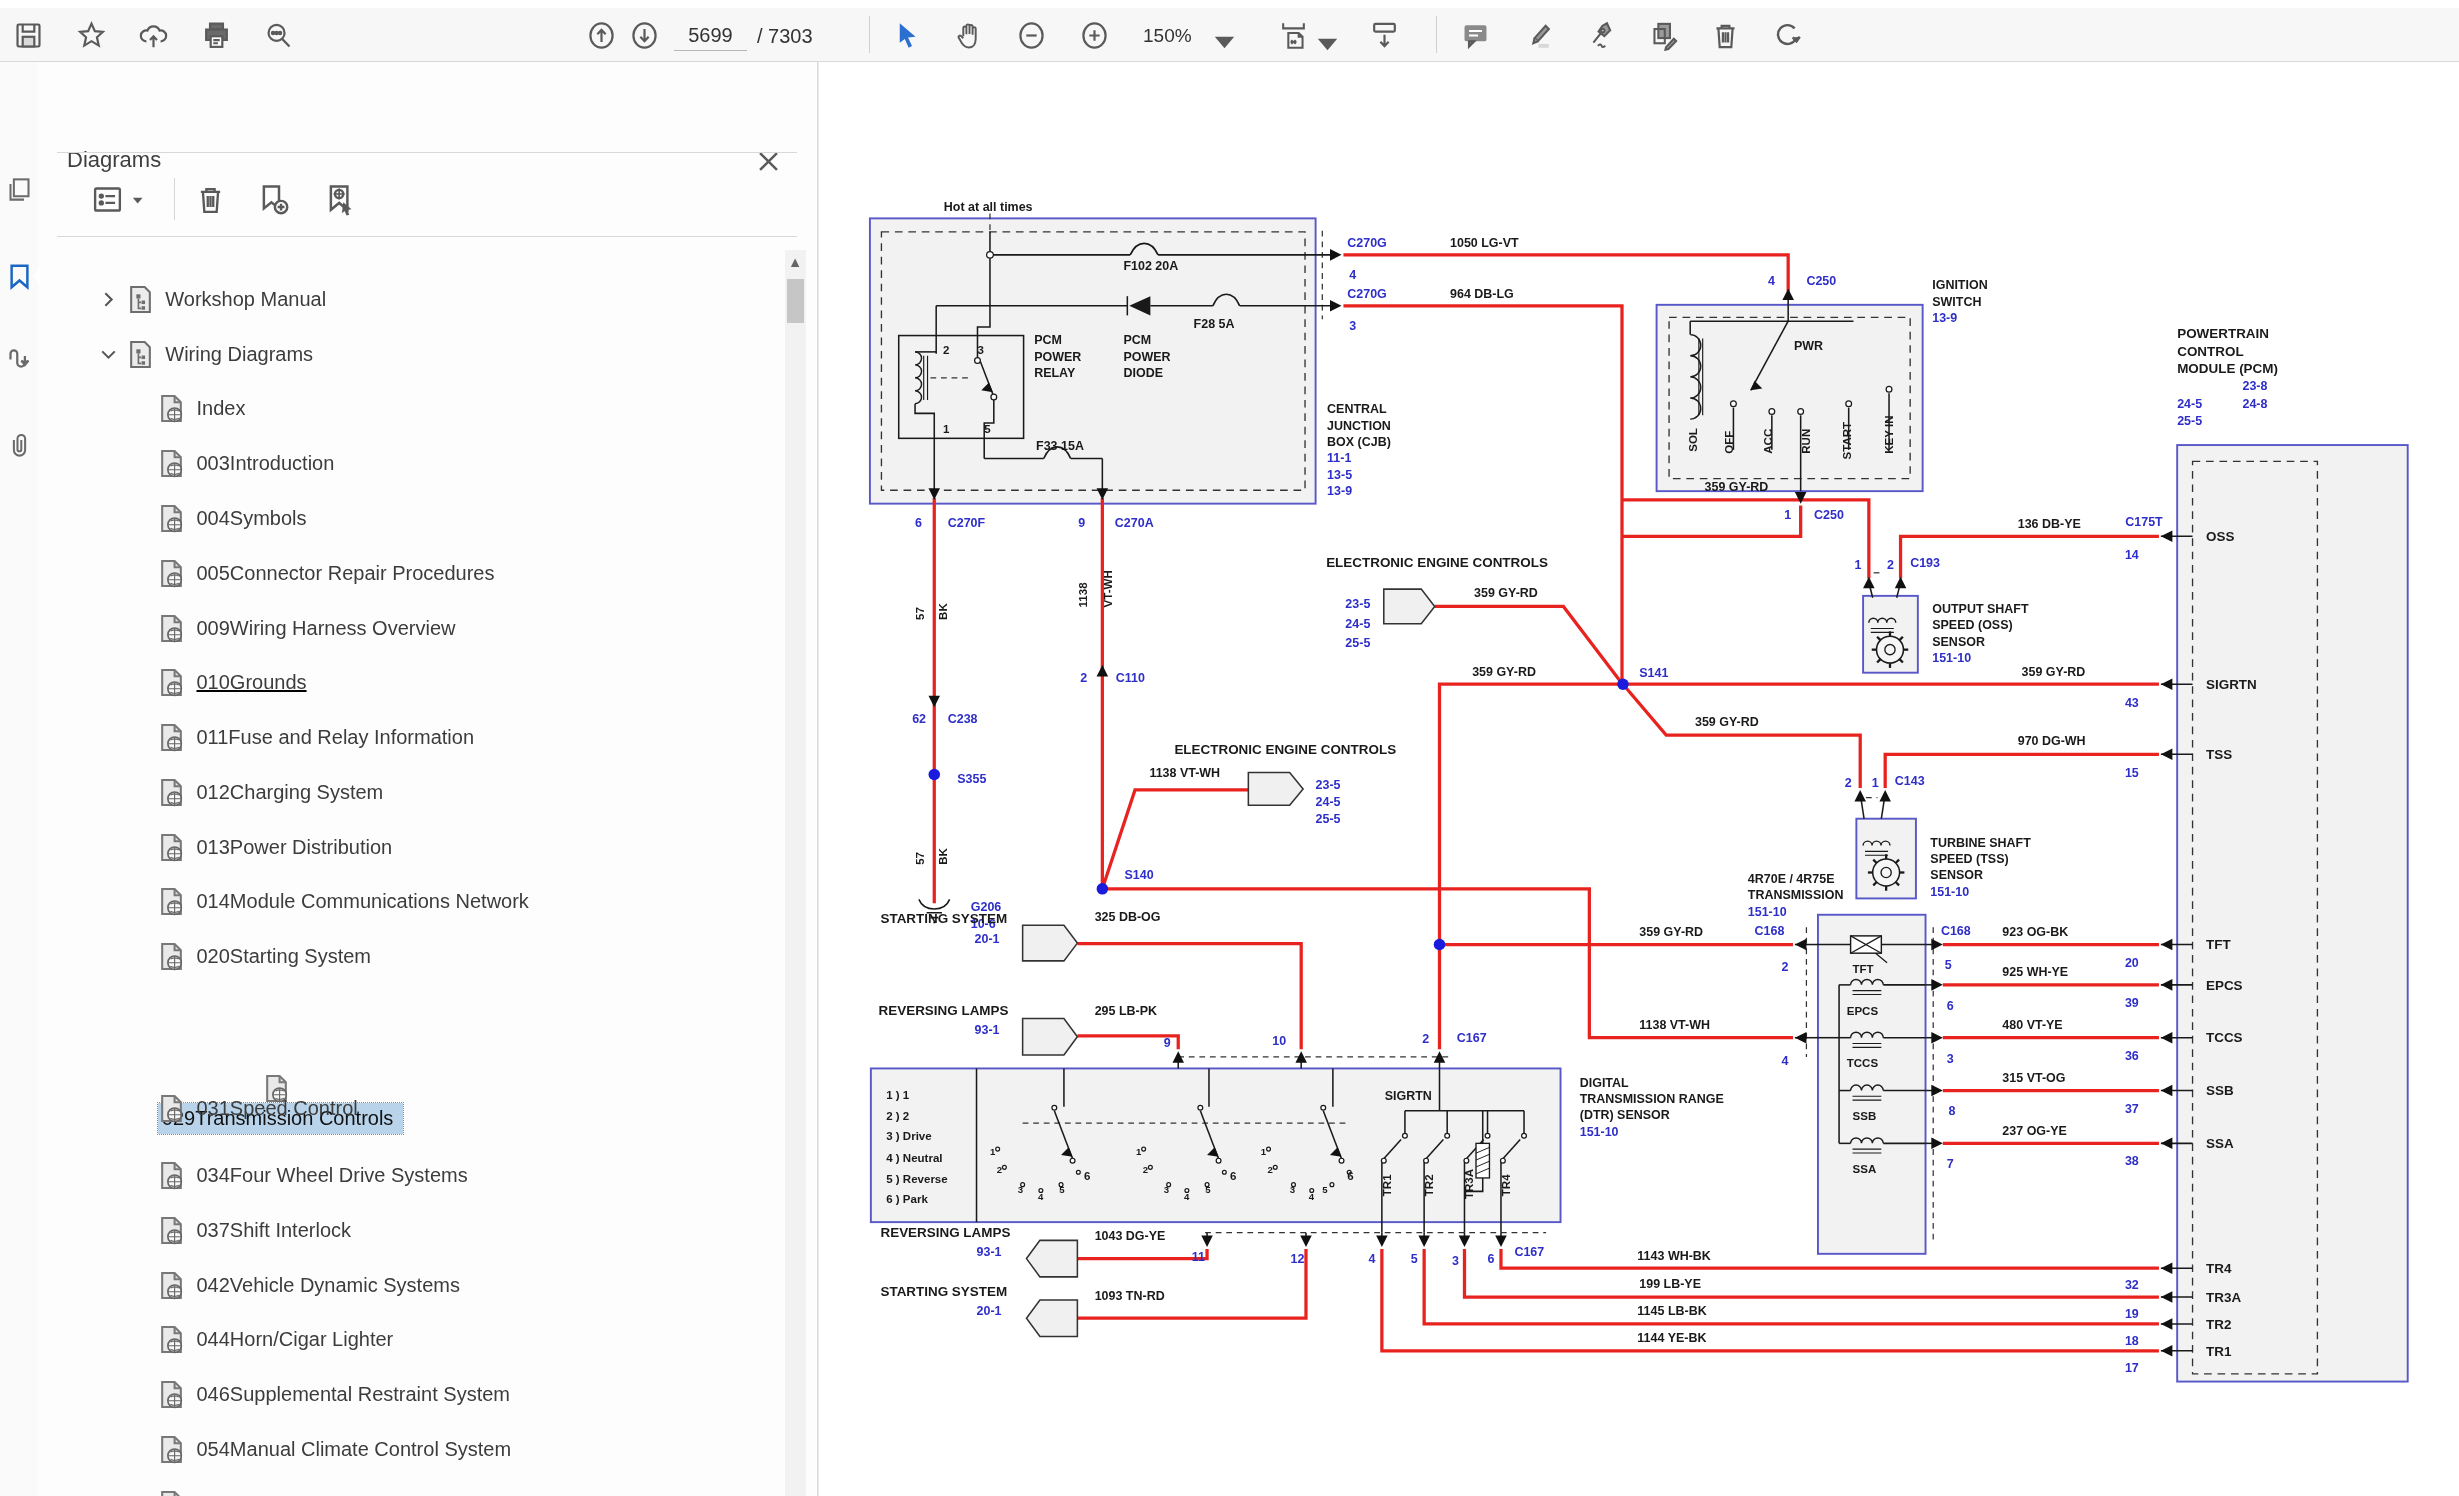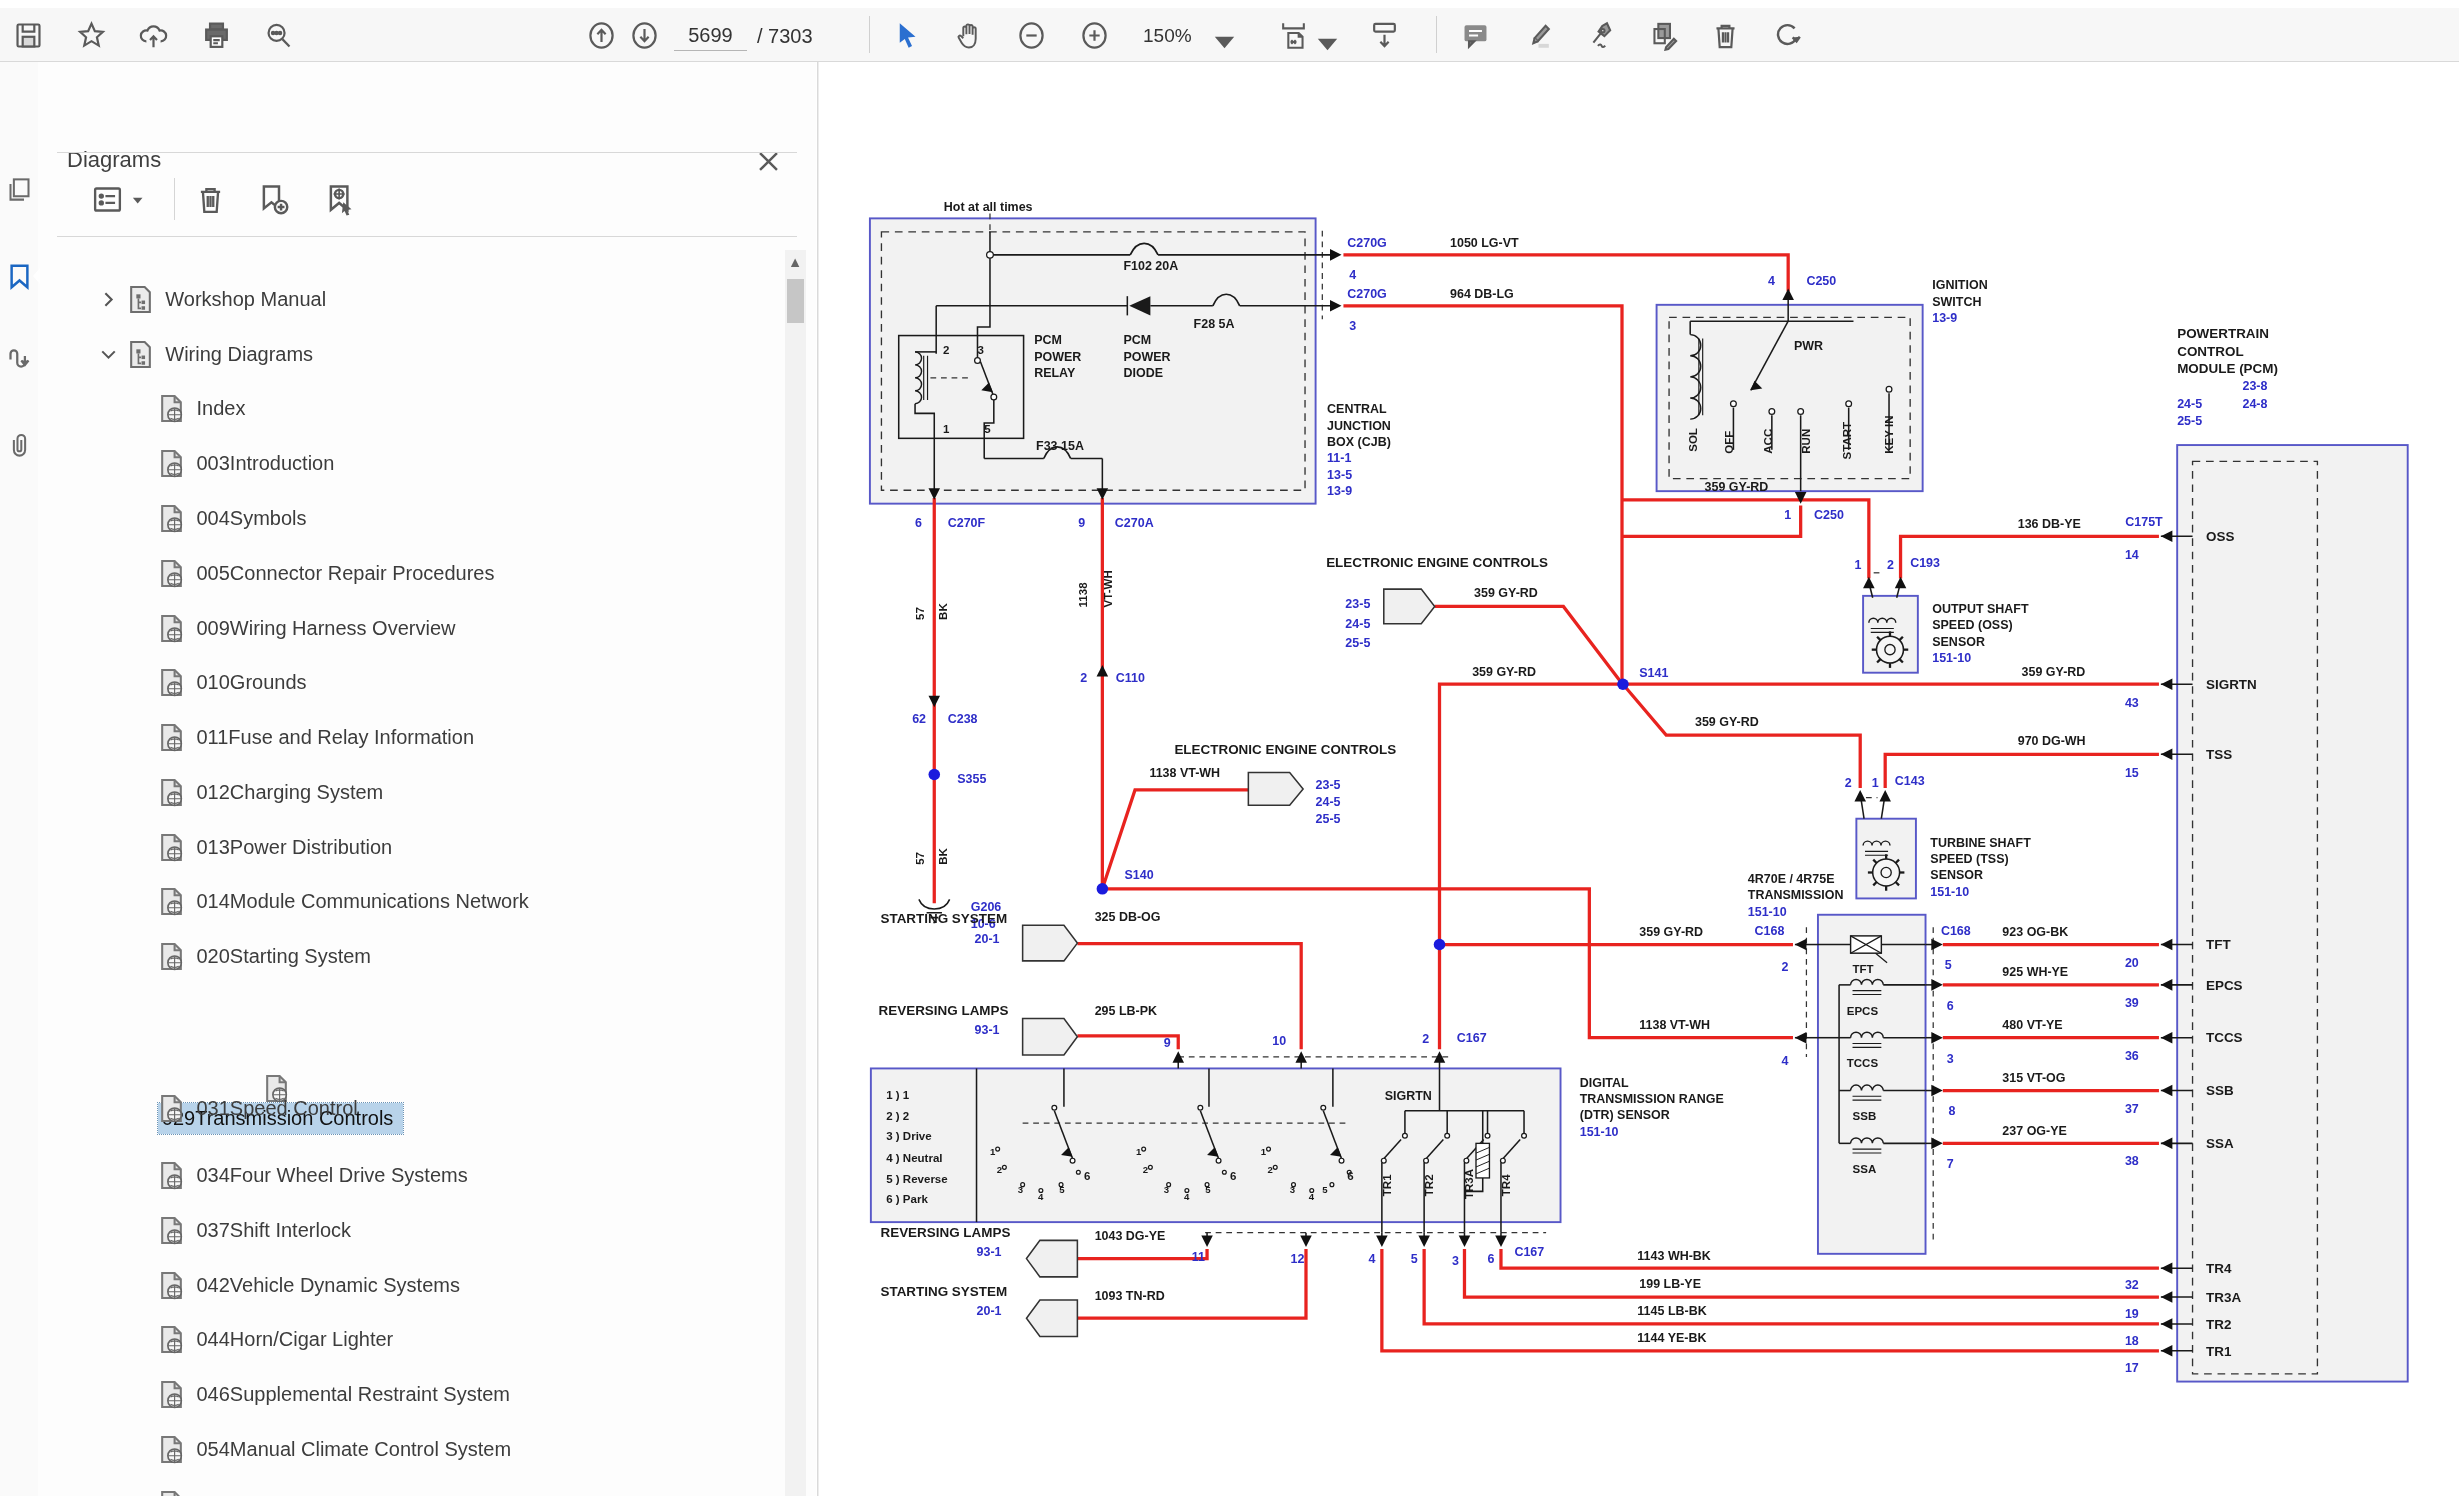--- a/index.html
+++ b/index.html
@@ -267,21 +267,21 @@
       </div>
       <div class="trow" style="left: 120px; top: 354px; justify-content: flex-end;">
         <svg class="bicon" viewBox="0 0 26 28">
           <path d="M4 2 h12 l6 6 v18 h-18 z" fill="#e9e9e9" stroke="#787878" stroke-width="2"></path>
           <path d="M16 2 v6 h6" fill="none" stroke="#787878" stroke-width="2"></path>
           <circle cx="16" cy="20" r="6.5" fill="#f7f7f7" stroke="#666" stroke-width="1.6"></circle>
           <path d="M9.8 20 h12.4 M16 13.8 v12.4 M12 16.5 a8 8 0 0 1 8 0 M12 23.5 a8 8 0 0 0 8 0" stroke="#666" stroke-width="1.1" fill="none"></path>
         </svg>
         <span class="lbl">009Wiring Harness Overview</span>
       </div>
-      <div class="trow" style="left: 120px; top: 408px;">
+      <div class="trow" style="left: 120px; top: 408px; text-decoration: underline;">
         <svg class="bicon" viewBox="0 0 26 28">
           <path d="M4 2 h12 l6 6 v18 h-18 z" fill="#e9e9e9" stroke="#787878" stroke-width="2"></path>
           <path d="M16 2 v6 h6" fill="none" stroke="#787878" stroke-width="2"></path>
           <circle cx="16" cy="20" r="6.5" fill="#f7f7f7" stroke="#666" stroke-width="1.6"></circle>
           <path d="M9.8 20 h12.4 M16 13.8 v12.4 M12 16.5 a8 8 0 0 1 8 0 M12 23.5 a8 8 0 0 0 8 0" stroke="#666" stroke-width="1.1" fill="none"></path>
         </svg>
         <span class="lbl">010Grounds</span>
       </div>
       <div class="trow" style="left: 120px; top: 463px;">
         <svg class="bicon" viewBox="0 0 26 28">

